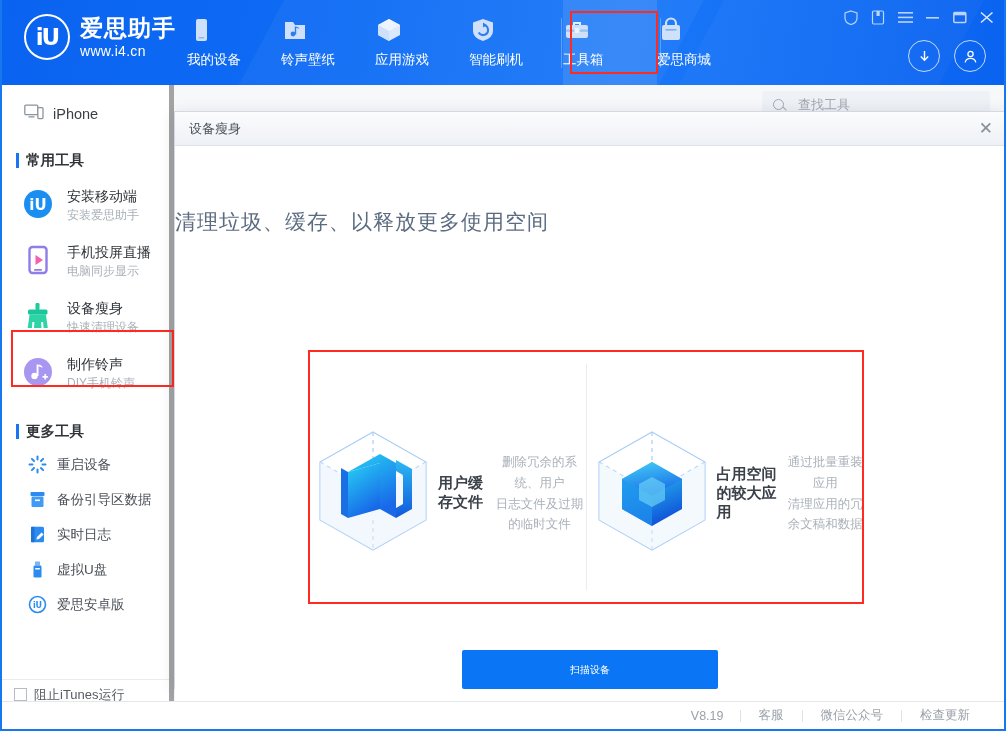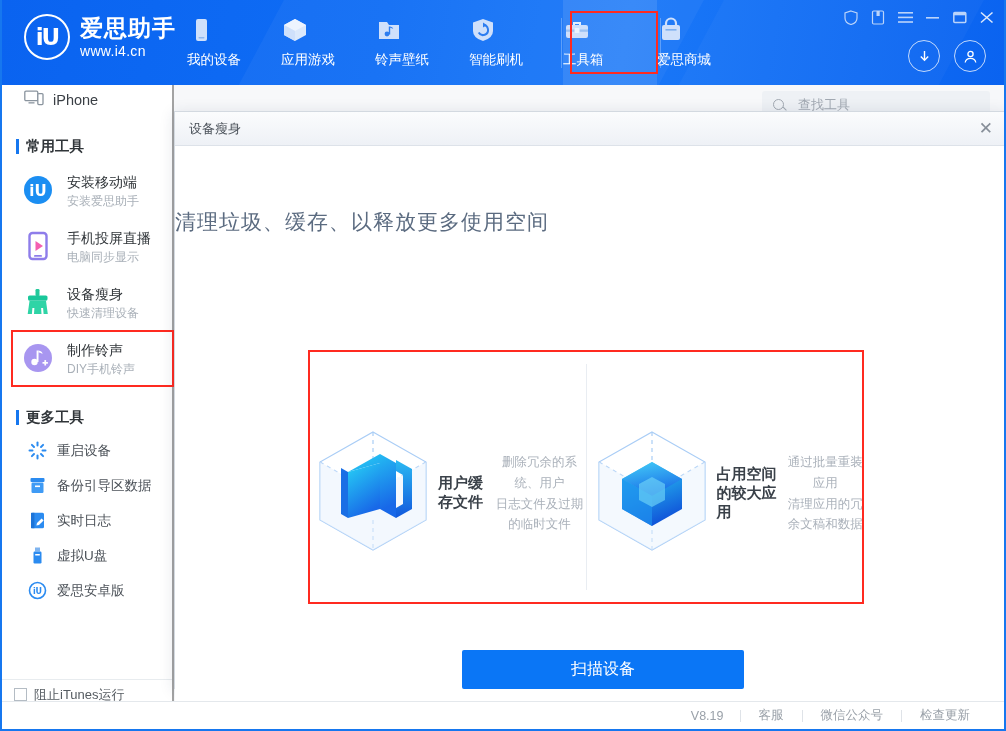--- a/index.html
+++ b/index.html
@@ -97,23 +97,23 @@
     color: #fff; cursor: pointer;
   }
 
   
   .body-row { display: flex; height: 624px; position: relative; }
 
   
   .sidebar {
     width: 172px; flex: 0 0 172px;
     background: #fff;
-    border-right: 2px solid #a3a3a3;
+    border-right: 5px solid #a3a3a3;
     position: relative;
-    padding-top: 0;
+    padding-top: 14px;
   }
   .device-row {
     display: flex; align-items: center; gap: 9px;
     padding: 0 0 0 22px; height: 30px;
     color: #3a3f45; font-size: 14.5px;
   }
   .sec-title {
     display: flex; align-items: center; gap: 7px;
     margin: 22px 0 6px 14px;
     font-size: 14.5px; color: #303539; font-weight: 600;
@@ -225,24 +225,24 @@
   .card-title {
     font-size: 15px; font-weight: bold; color: #3a4149; margin-top: 10px;
   }
   .card-desc {
     font-size: 12.5px; color: #aab1ba; line-height: 1.65; text-align: center;
     margin-top: 11px;
   }
 
   .scan-btn {
     position: absolute; left: 287px; top: 442px;
-    width: 282px; height: 39px;
+    width: 256px; height: 39px;
     background: #0a76f6; color: #fff;
     border: none; border-radius: 2px;
-    font-size: 16px; cursor: pointer;
+    font-size: 10px; cursor: pointer;
     font-family: "Liberation Sans", sans-serif;
   }
 
   
   .statusbar {
     position: absolute; left: 0; right: 0; bottom: 0; height: 28px;
     background: #fff; border-top: 1px solid #e4e8ec;
     display: flex; align-items: center; justify-content: flex-end;
     padding-right: 16px; gap: 0px;
     font-size: 12.5px; color: #9aa1a9;
@@ -275,38 +275,38 @@
             <rect x="9" y="3" width="11" height="22" rx="2" fill="#cfe0fb"></rect>
             <rect x="11.5" y="21" width="6" height="1.4" rx="0.7" fill="#8fb8f0"></rect>
           </svg>
         </span>
         <span class="lbl">我的设备</span>
       </div>
 
       <div class="nav-item">
         <span class="ico">
           <svg width="28" height="28" viewBox="0 0 28 28">
-            <path d="M14 3 L25 9 L25 19 L14 25 L3 19 L3 9 Z" fill="#dce9fc"></path>
-            <path d="M14 3 L25 9 L14 15 L3 9 Z" fill="#eef4fe"></path>
-            <path d="M14 15 L14 25 L3 19 L3 9 Z" fill="#cfe0fb"></path>
-          </svg>
-        </span>
-        <span class="lbl">应用游戏</span>
-      </div>
-
-      <div class="nav-item">
-        <span class="ico">
-          <svg width="28" height="28" viewBox="0 0 28 28">
             <path d="M4 6 h8 l2 3 h10 v14 H4 Z" fill="#cfe0fb"></path>
             <circle cx="12" cy="18" r="2.4" fill="#2d7df0"></circle>
             <rect x="13.8" y="10.5" width="1.4" height="8" fill="#2d7df0"></rect>
             <path d="M15.2 10.5 q3 0.6 3 2.6 q-1.4 -1.4 -3 -1.2 Z" fill="#2d7df0"></path>
           </svg>
         </span>
         <span class="lbl">铃声壁纸</span>
+      </div>
+
+      <div class="nav-item">
+        <span class="ico">
+          <svg width="28" height="28" viewBox="0 0 28 28">
+            <path d="M14 3 L25 9 L25 19 L14 25 L3 19 L3 9 Z" fill="#dce9fc"></path>
+            <path d="M14 3 L25 9 L14 15 L3 9 Z" fill="#eef4fe"></path>
+            <path d="M14 15 L14 25 L3 19 L3 9 Z" fill="#cfe0fb"></path>
+          </svg>
+        </span>
+        <span class="lbl">应用游戏</span>
       </div>
 
       <div class="nav-item">
         <span class="ico">
           <svg width="28" height="28" viewBox="0 0 28 28">
             <path d="M14 3 L24 6.5 V15 q0 7 -10 10 q-10 -3 -10 -10 V6.5 Z" fill="#cfe0fb"></path>
             <path d="M14 9 a5 5 0 1 1 -4.3 7.5" fill="none" stroke="#2d7df0" stroke-width="2"></path>
             <path d="M14 6.4 l0 5 l3.8 -2.5 Z" fill="#2d7df0"></path>
           </svg>
         </span>

